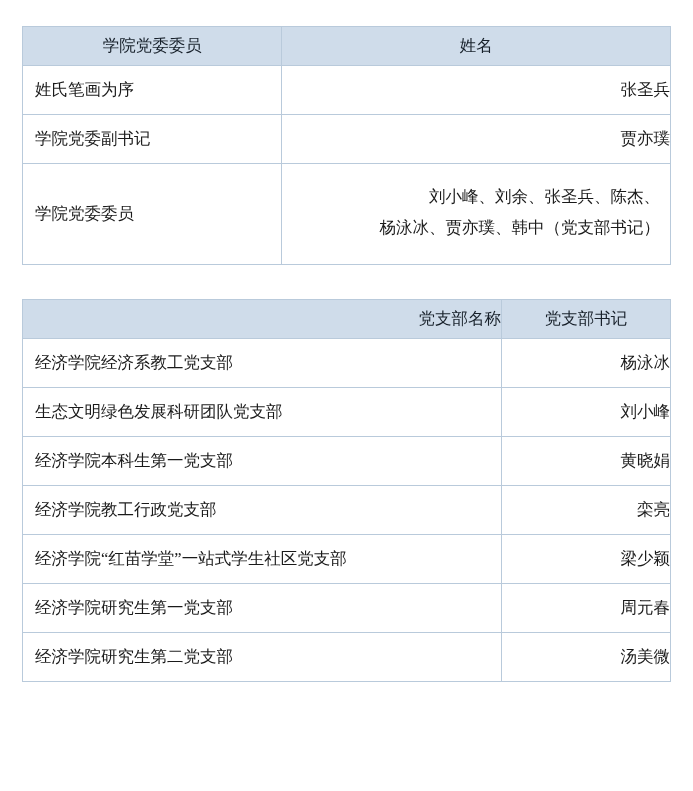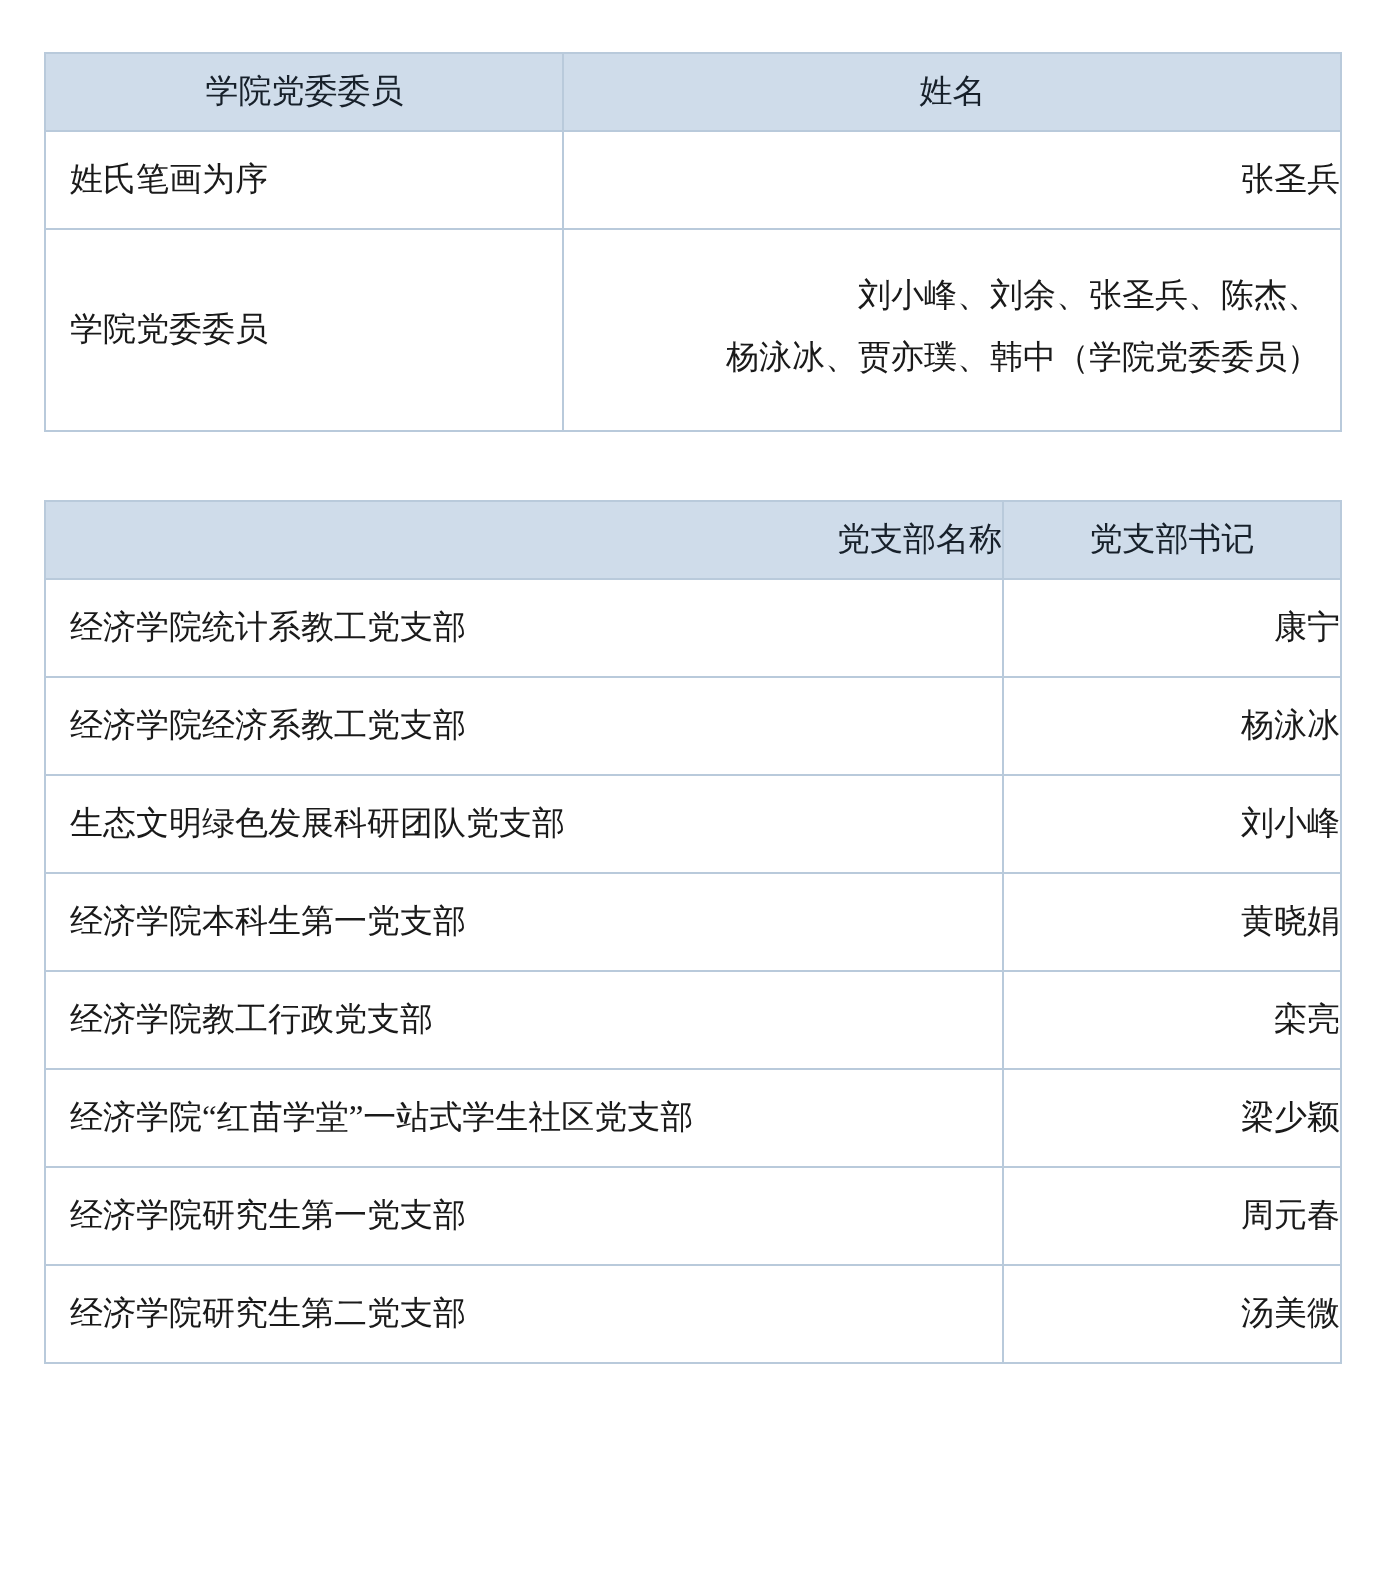--- a/index.html
+++ b/index.html
@@ -90,41 +90,41 @@
         <th class="col-role">学院党委委员</th>
         <th class="col-name">姓名</th>
       </tr>
     </thead>
     <tbody>
       <tr>
         <td class="left">姓氏笔画为序</td>
         <td class="center">张圣兵</td>
       </tr>
       <tr>
+        <td class="left">学院党委副书记</td>
+        <td class="center">贾亦璞</td>
+      </tr>
+      <tr>
         <td class="left">学院党委委员</td>
         <td class="members">
           <span class="line1">刘小峰、刘余、张圣兵、陈杰、</span>
-          <span class="line2">杨泳冰、贾亦璞、韩中（学院党委委员）</span>
+          <span class="line2">杨泳冰、贾亦璞、韩中（党支部书记）</span>
         </td>
       </tr>
     </tbody>
   </table>
 
   <table class="tbl-branches">
     <thead>
       <tr>
         <th class="col-branch">党支部名称</th>
         <th class="col-sec">党支部书记</th>
       </tr>
     </thead>
     <tbody>
-      <tr>
-        <td class="left">经济学院统计系教工党支部</td>
-        <td class="center">康宁</td>
-      </tr>
       <tr>
         <td class="left">经济学院经济系教工党支部</td>
         <td class="center">杨泳冰</td>
       </tr>
       <tr>
         <td class="left">生态文明绿色发展科研团队党支部</td>
         <td class="center">刘小峰</td>
       </tr>
       <tr>
         <td class="left">经济学院本科生第一党支部</td>

